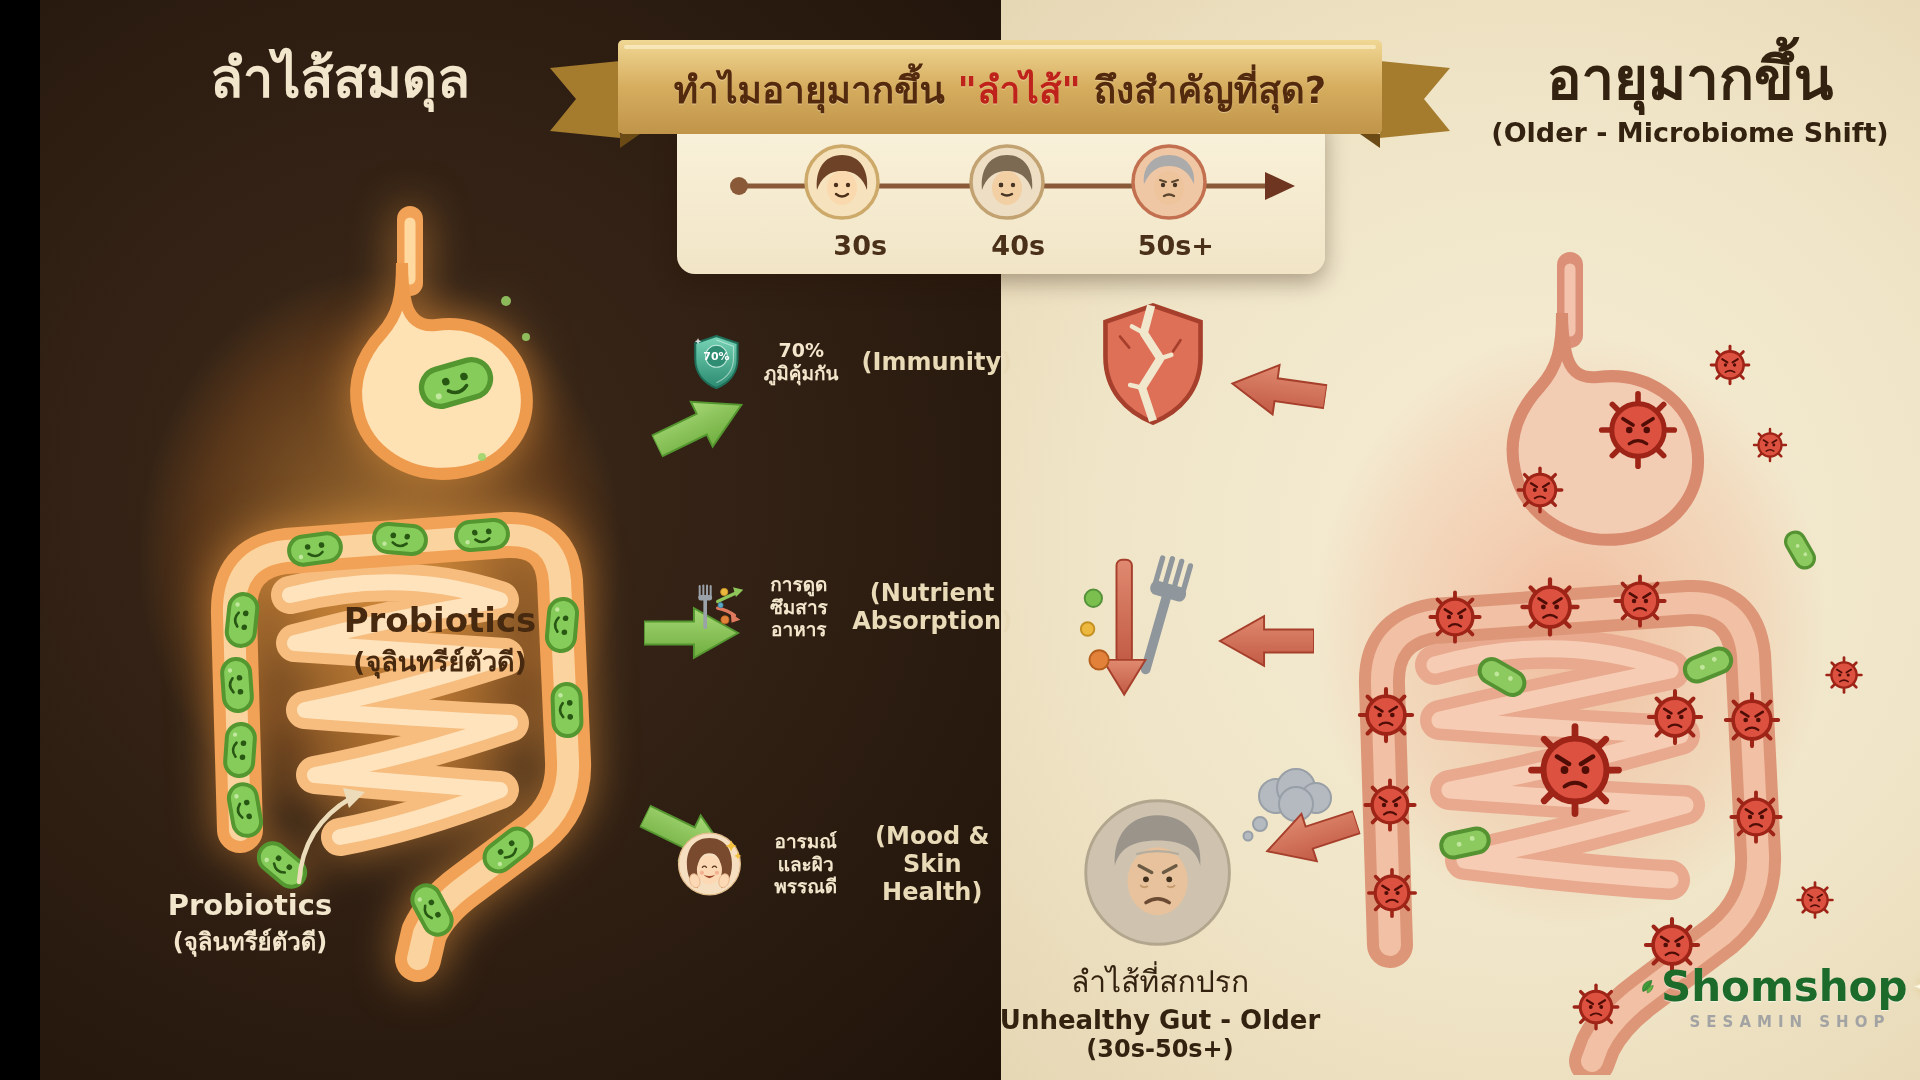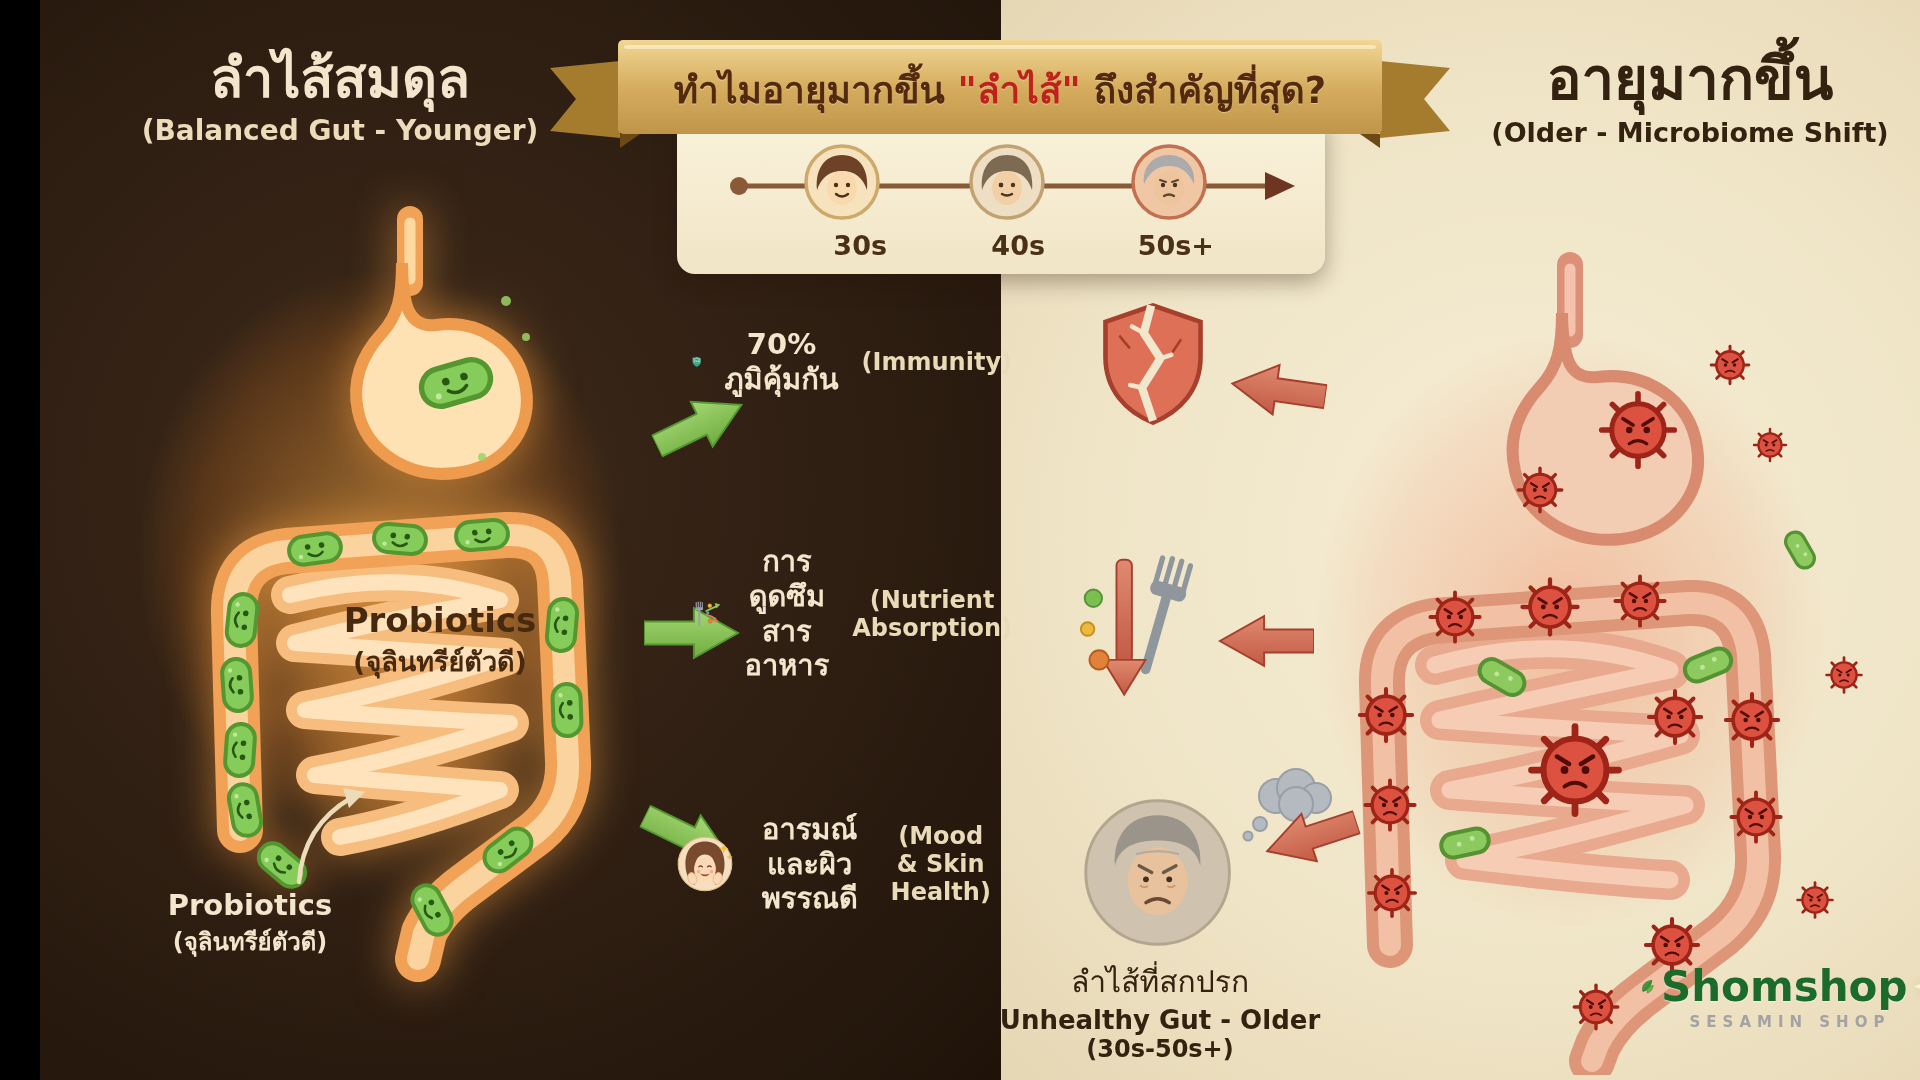--- a/index.html
+++ b/index.html
@@ -57,21 +57,21 @@
 
   .probiotics-caption { position:absolute; left:80px; top:888px; width:260px; z-index:4;
     text-align:center; color:#f2e6cc; }
   .probiotics-caption .l1 { font-size:29px; font-weight:700; }
   .probiotics-caption .l2 { font-size:24px; font-weight:700; }
   .curve-arrow { position:absolute; left:245px; top:782px; z-index:4; }
 
   
   .benefit { position:absolute; width:320px; display:flex; flex-direction:row;
     align-items:center; gap:23px; z-index:5; text-align:center; color:#f2e6cc; }
-  .benefit .b-title { font-size:29px; font-weight:700; line-height:1.2; }
+  .benefit .b-title { font-size:19px; font-weight:700; line-height:1.2; }
   .benefit .b-sub { font-size:24px; font-weight:700; color:#e9dab8; }
   .b1 { left:652px; top:298px; }
   .b2 { left:652px; top:544px; }
   .b3 { left:636px; top:788px; }
   .green-arrow { position:absolute; z-index:5; }
   .ga1 { left:612px; top:398px; transform:rotate(-26deg); }
   .ga2 { left:604px; top:606px; }
   .ga3 { left:600px; top:810px; transform:rotate(26deg); }
 
   
@@ -149,21 +149,20 @@
         <stop offset="1" stop-color="#c25a45"></stop>
     </linearGradient>
   </defs>
 </svg>
 
 <div class="stage">
 
   <section class="panel panel-left">
     <div class="title-block title-left">
       <h1>ลำไส้สมดุล</h1>
-      <h2>(Balanced Gut - Younger)</h2>
     </div>
 
     <div class="gut-glow left-glow"></div>
 
     <svg class="left-gut" width="560" height="780" viewBox="0 0 560 780">
 
       <g>
         <line x1="300" y1="14" x2="300" y2="78" stroke="#f2a256" stroke-width="26" stroke-linecap="round"></line>
         <line x1="300" y1="18" x2="300" y2="74" stroke="#ffd9a0" stroke-width="11" stroke-linecap="round"></line>
       </g>

